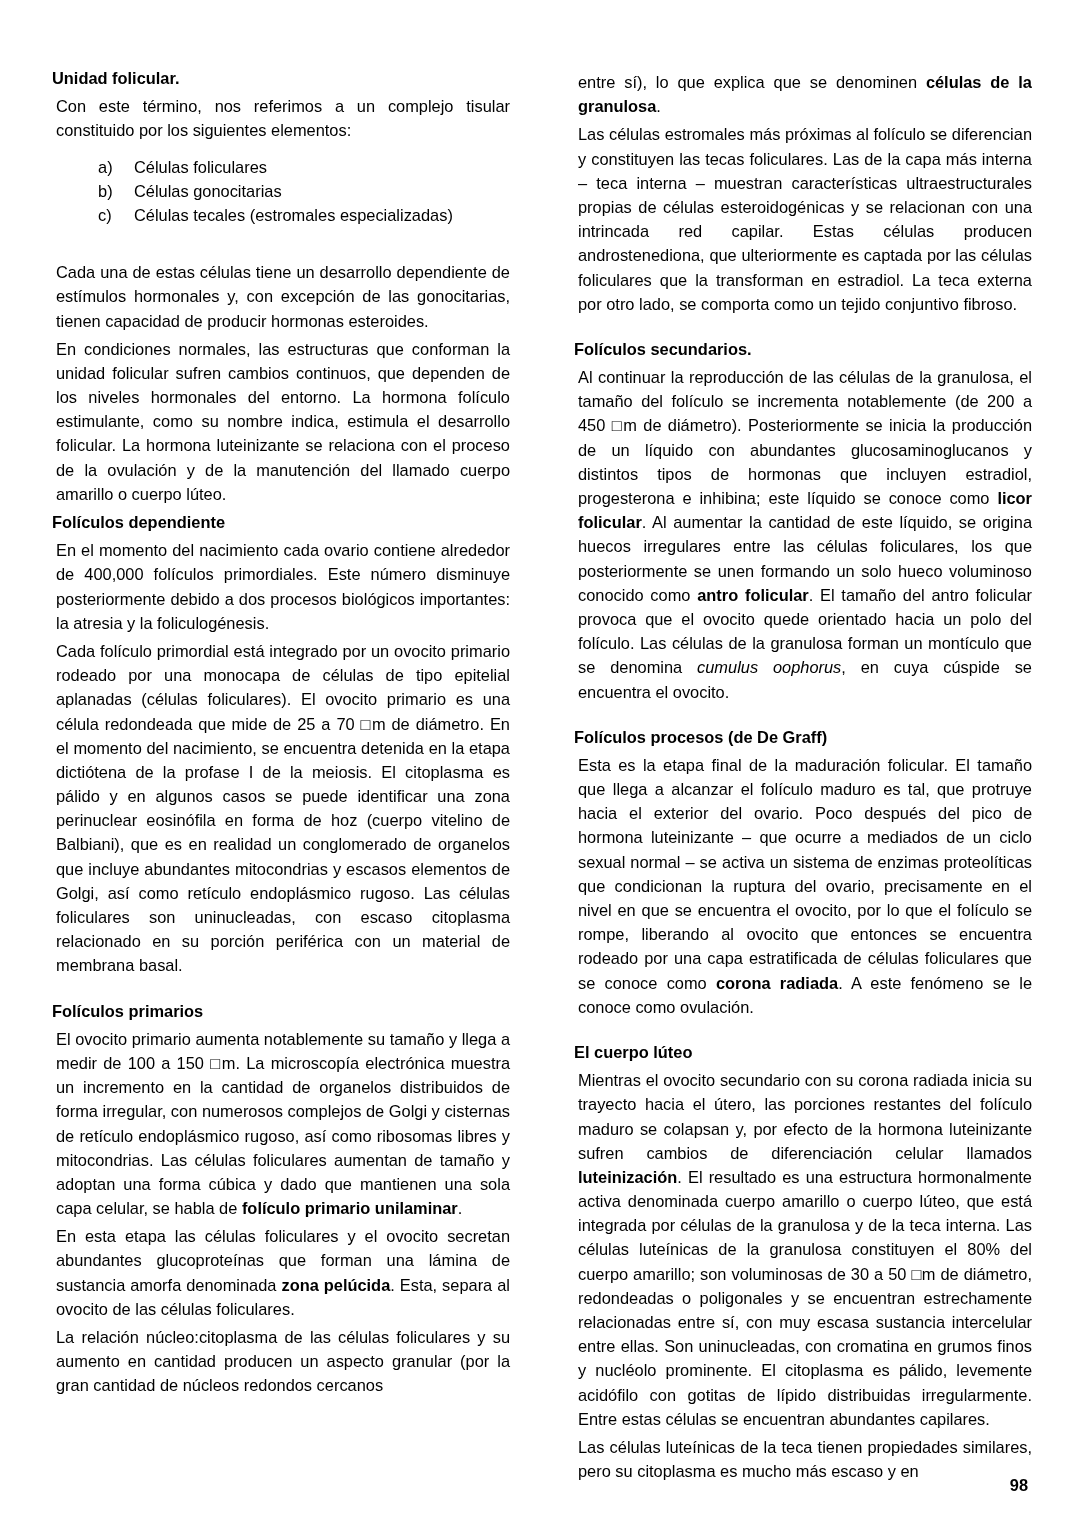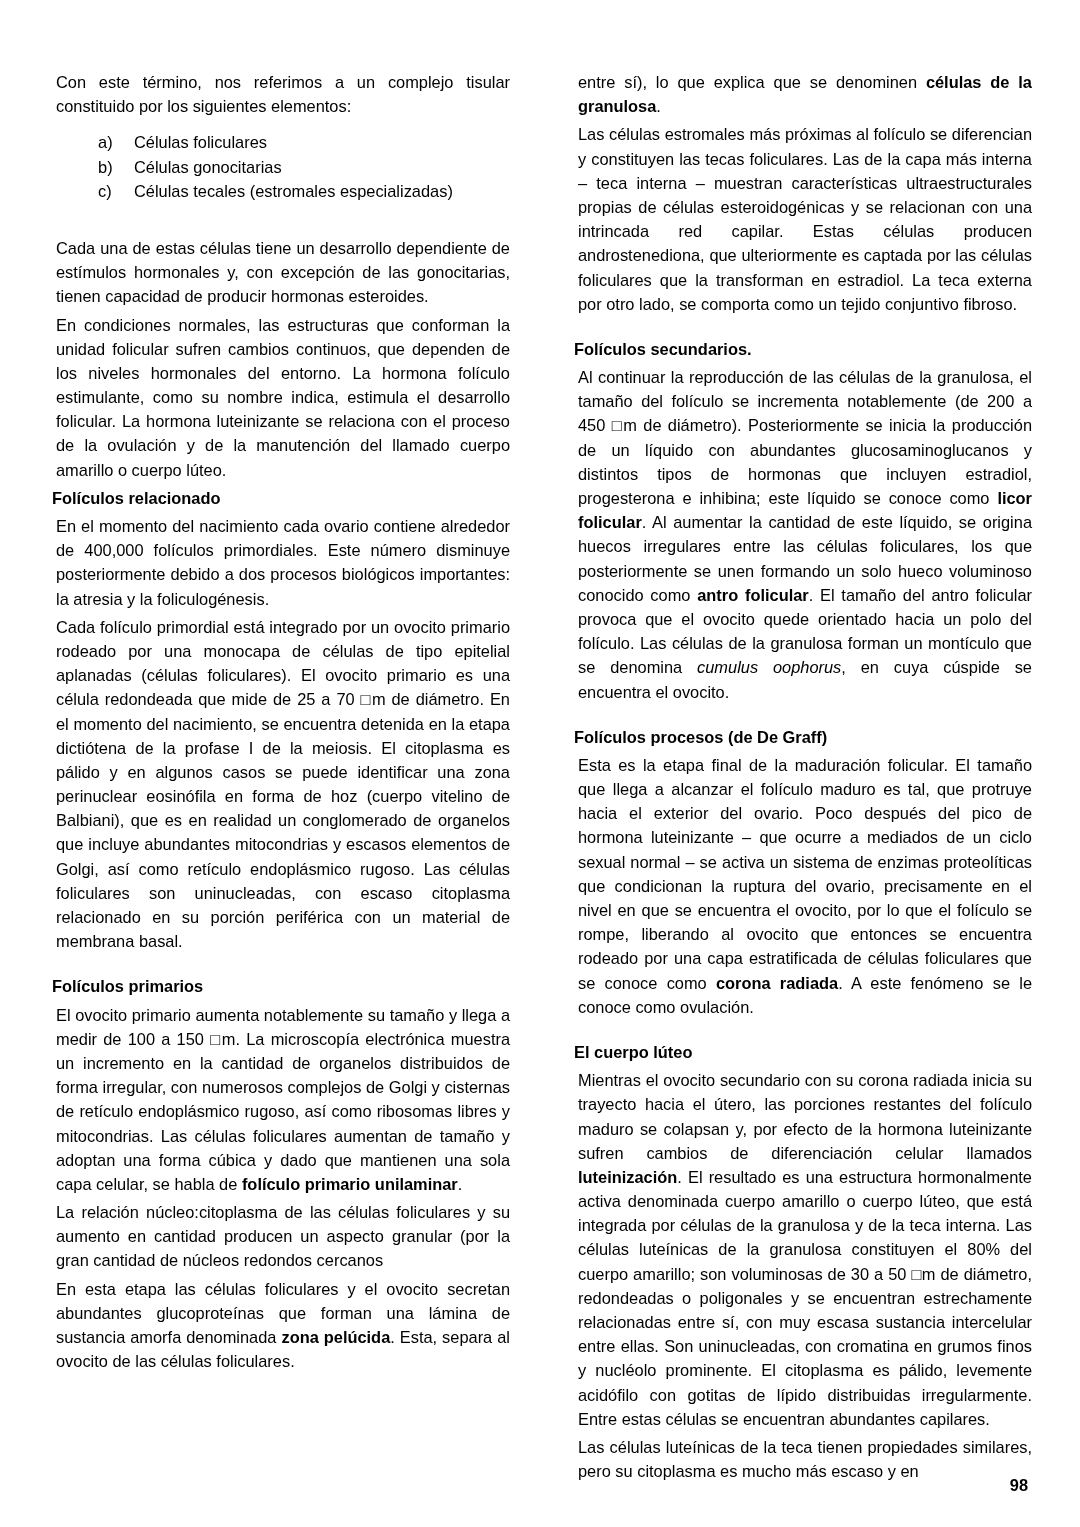--- a/index.html
+++ b/index.html
@@ -85,51 +85,52 @@
   }
 </style>
 </head>
 <body>
 
 <div class="page">
   <div class="columns">
 
     <div class="col">
 
+      <div class="heading">Unidad folicular.</div>
 
       <p class="para">Con este término, nos referimos a un complejo tisular constituido por los siguientes elementos:</p>
 
       <ol class="letters">
         <li>Células foliculares</li>
         <li>Células gonocitarias</li>
         <li>Células tecales (estromales especializadas)</li>
       </ol>
 
       <div class="gap"></div>
 
       <p class="para">Cada una de estas células tiene un desarrollo dependiente de estímulos hormonales y, con excepción de las gonocitarias, tienen capacidad de producir hormonas esteroides.</p>
 
       <p class="para">En condiciones normales, las estructuras que conforman la unidad folicular sufren cambios continuos, que dependen de los niveles hormonales del entorno. La hormona folículo estimulante, como su nombre indica, estimula el desarrollo folicular. La hormona luteinizante se relaciona con el proceso de la ovulación y de la manutención del llamado cuerpo amarillo o cuerpo lúteo.</p>
 
-      <div class="heading">Folículos relacionado</div>
+      <div class="heading">Folículos dependiente</div>
 
       <p class="para">En el momento del nacimiento cada ovario contiene alrededor de 400,000 folículos primordiales. Este número disminuye posteriormente debido a dos procesos biológicos importantes: la atresia y la foliculogénesis.</p>
 
       <p class="para"><span>Cada folículo primordial está integrado por un ovocito primario rodeado por una monocapa de células de tipo epitelial aplanadas (células foliculares). El ovocito primario es una célula redondeada que mide de 25 a 70 </span><span>□</span><span>m de diámetro. En el momento del nacimiento, se encuentra detenida en la etapa dictiótena de la profase I de la meiosis. El citoplasma es pálido y en algunos casos se puede identificar una zona perinuclear eosinófila en forma de hoz (cuerpo vitelino de Balbiani), que es en realidad un conglomerado de organelos que incluye abundantes mitocondrias y escasos elementos de Golgi, así como retículo endoplásmico rugoso. Las células foliculares son uninucleadas, con escaso citoplasma relacionado en su porción periférica con un material de membrana basal.</span></p>
 
       <div class="gap"></div>
 
       <div class="heading">Folículos primarios</div>
 
       <p class="para"><span>El ovocito primario aumenta notablemente su tamaño y llega a medir de 100 a 150 </span><span>□</span><span>m. La microscopía electrónica muestra un incremento en la cantidad de organelos distribuidos de forma irregular, con numerosos complejos de Golgi y cisternas de retículo endoplásmico rugoso, así como ribosomas libres y mitocondrias. Las células foliculares aumentan de tamaño y adoptan una forma cúbica y dado que mantienen una sola capa celular, se habla de </span><b>folículo primario unilaminar</b><span>.</span></p>
 
 
+      <p class="para"><span>En esta etapa las células foliculares y el ovocito secretan abundantes glucoproteínas que forman una lámina de sustancia amorfa denominada </span><b>zona pelúcida</b><span>. Esta, separa al ovocito de las células foliculares.</span></p>
+
       <p class="para">La relación núcleo:citoplasma de las células foliculares y su aumento en cantidad producen un aspecto granular (por la gran cantidad de núcleos redondos cercanos</p>
-
-      <p class="para"><span>En esta etapa las células foliculares y el ovocito secretan abundantes glucoproteínas que forman una lámina de sustancia amorfa denominada </span><b>zona pelúcida</b><span>. Esta, separa al ovocito de las células foliculares.</span></p>
 
     </div>
 
     <div class="col">
 
       <p class="para"><span>entre sí), lo que explica que se denominen </span><b>células de la granulosa</b><span>.</span></p>
 
       <p class="para">Las células estromales más próximas al folículo se diferencian y constituyen las tecas foliculares. Las de la capa más interna – teca interna – muestran características ultraestructurales propias de células esteroidogénicas y se relacionan con una intrincada red capilar. Estas células producen androstenediona, que ulteriormente es captada por las células foliculares que la transforman en estradiol. La teca externa por otro lado, se comporta como un tejido conjuntivo fibroso.</p>
 
       <div class="gap"></div>

